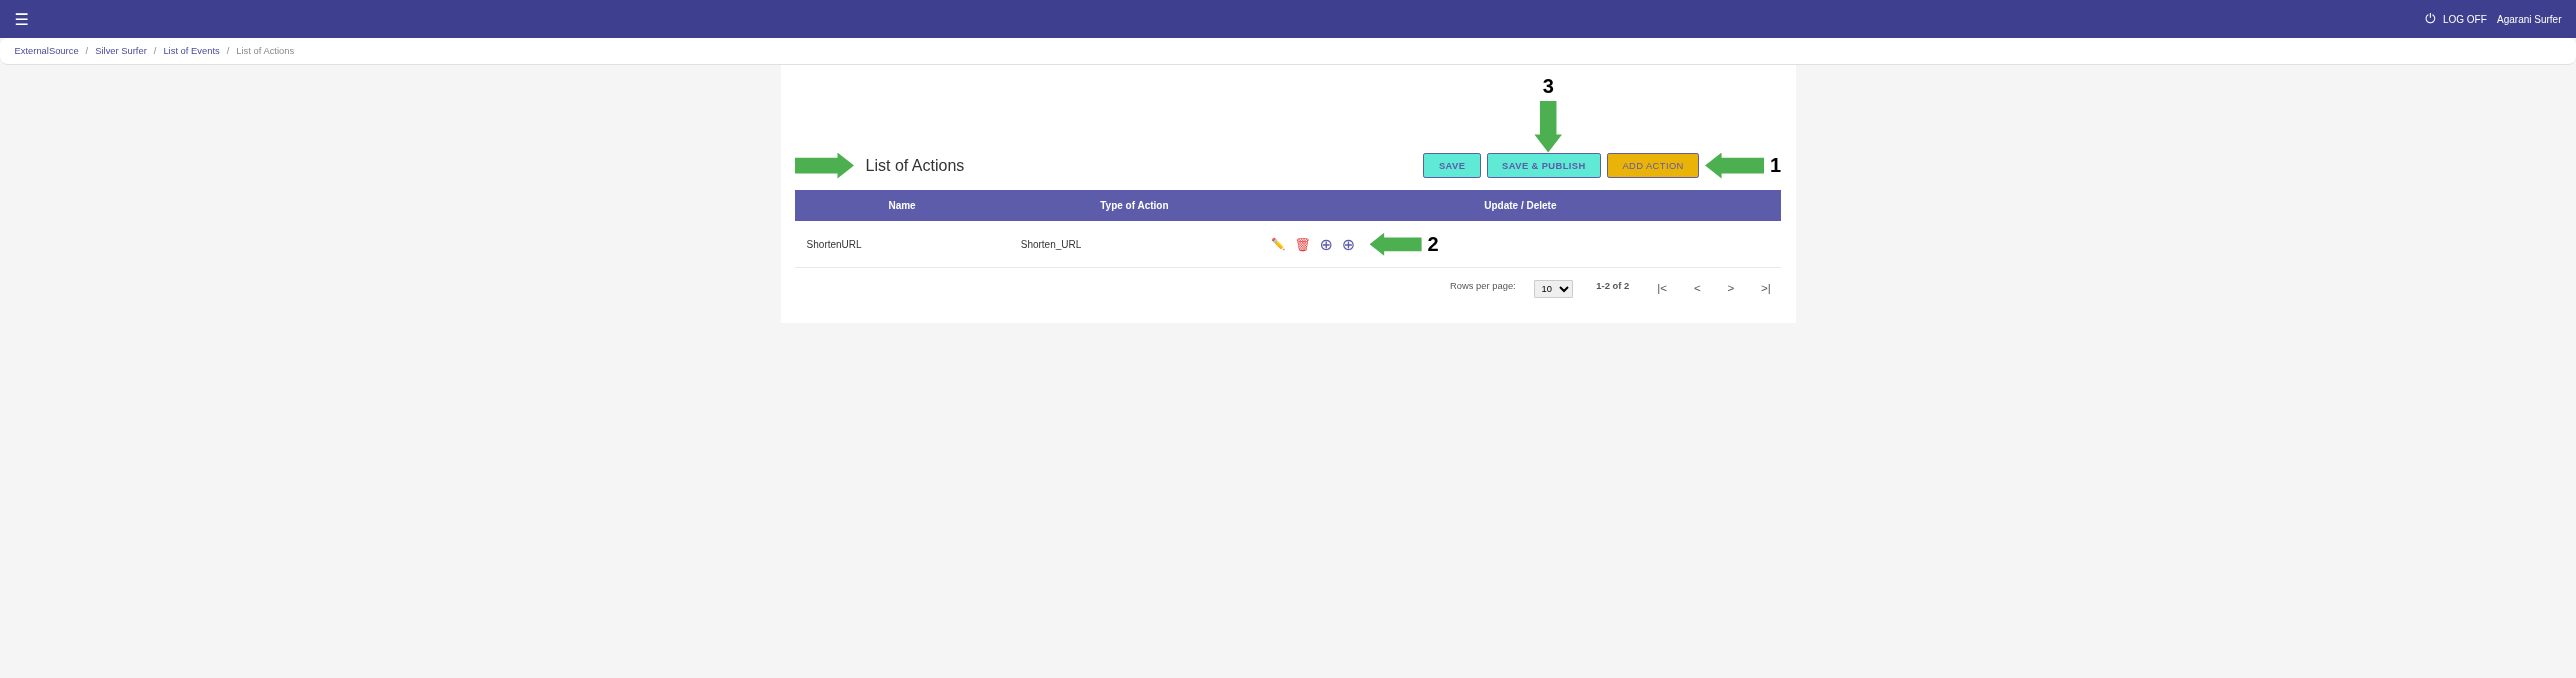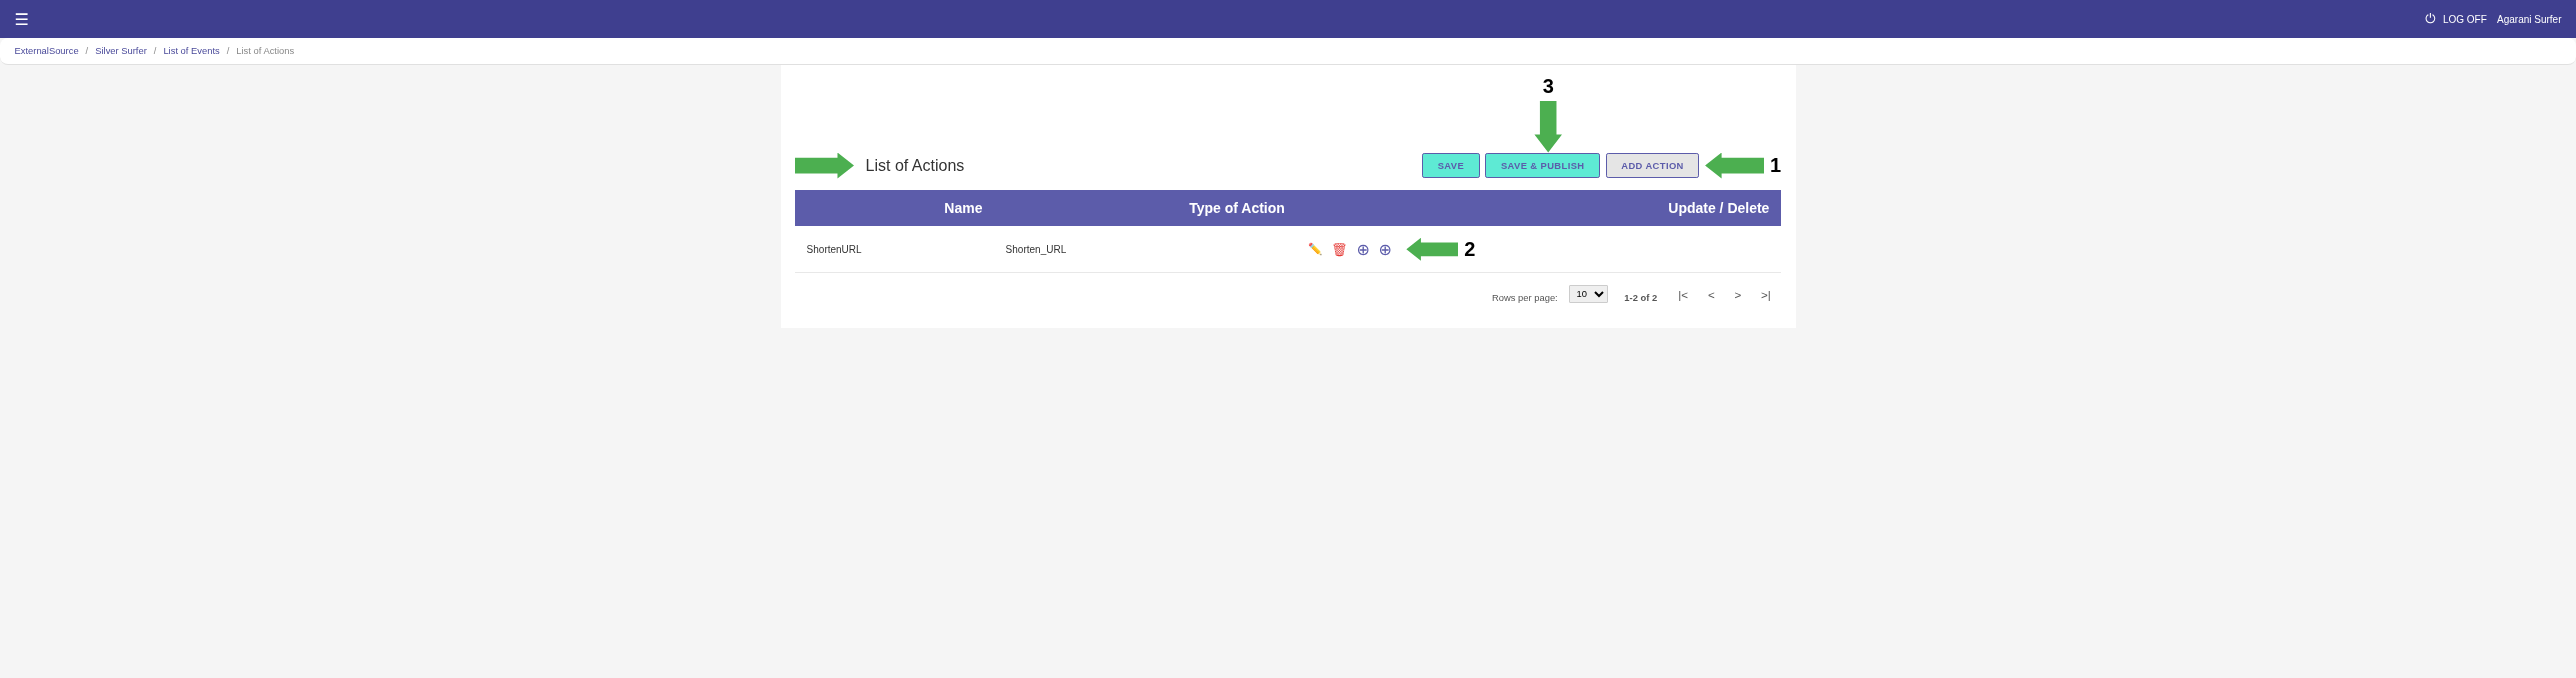--- a/index.html
+++ b/index.html
@@ -62,24 +62,24 @@
       color: #5c5caa;
       font-size: 9.4px;
       font-weight: 600;
       border-radius: 2.2px;
       cursor: pointer;
       letter-spacing: 0.4px;
     }
     .btn-add {
       padding: 5.8px 14.5px;
       border: 1.1px solid #5c5caa;
-      background: #e5e5e5;
+      background: #eab308;
       color: #5c5caa;
       font-size: 9.4px;
-      font-weight: 700;
+      font-weight: 400;
       border-radius: 2.2px;
       cursor: pointer;
       letter-spacing: 0.4px;
     }
 
     
     .tabs {
       display: flex;
       border-bottom: 1.5px solid #e0e0e0;
       margin-bottom: 0;
@@ -97,22 +97,22 @@
       color: #5c5caa;
       border-bottom: 2.2px solid #5c5caa;
     }
 
     
     .table-container { margin-top: 0; }
     table { width: 100%; border-collapse: collapse; }
     thead tr { background: #5c5caa; color: white; }
     thead th {
       padding: 10px 11.6px;
-      text-align: right;
-      font-size: 14px;
+      text-align: center;
+      font-size: 10px;
       font-weight: 600;
     }
     tbody tr { border-bottom: 0.7px solid #e8e8e8; }
     tbody tr:last-child { border-bottom: 0.7px solid #e8e8e8; }
     tbody td { padding: 11.6px 11.6px; font-size: 10px; color: #333; }
 
     
     .action-icons { display: flex; align-items: center; gap: 8.7px; }
     .icon-btn {
       cursor: pointer;
@@ -121,26 +121,26 @@
       justify-content: center;
       font-size: 13px;
     }
     .edit-icon { color: #333; font-size: 11.6px; }
     .delete-icon { color: #e53935; font-size: 13px; }
     .circle-icon { color: #5c5caa; font-size: 16px; }
 
     
     .pagination {
       display: flex;
-      align-items: flex-end;
+      align-items: flex-start;
       justify-content: flex-end;
       padding: 11.6px 5.8px 2.9px 5.8px;
       font-size: 9.4px;
       color: #555;
-      gap: 11px;
+      gap: 18px;
     }
     .pagination select {
       border: 0.7px solid #ccc;
       border-radius: 1px;
       padding: 1.5px 2.9px;
       font-size: 9.4px;
     }
     .pagination-btn {
       background: none;
       border: none;

